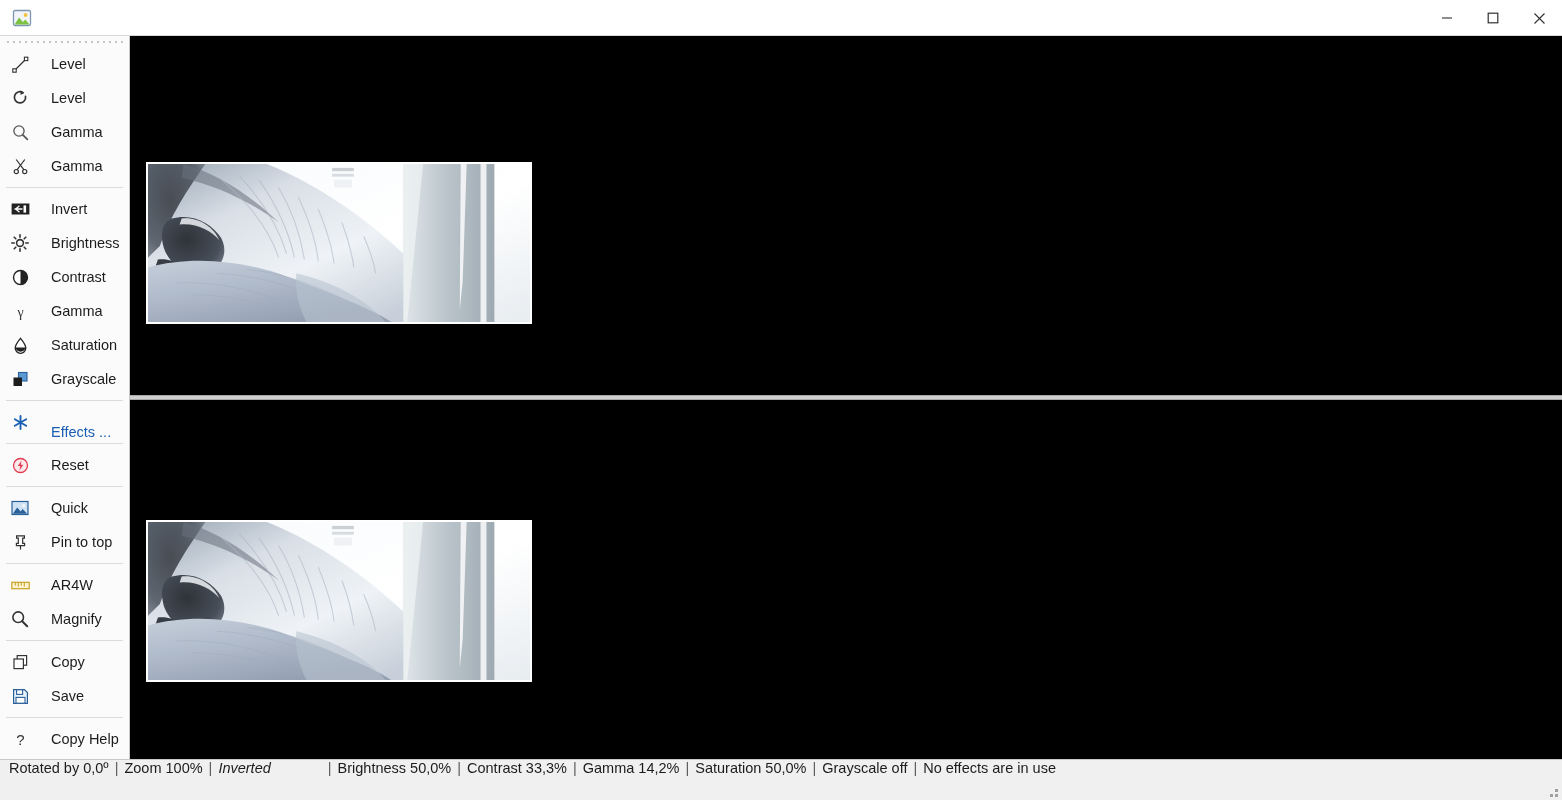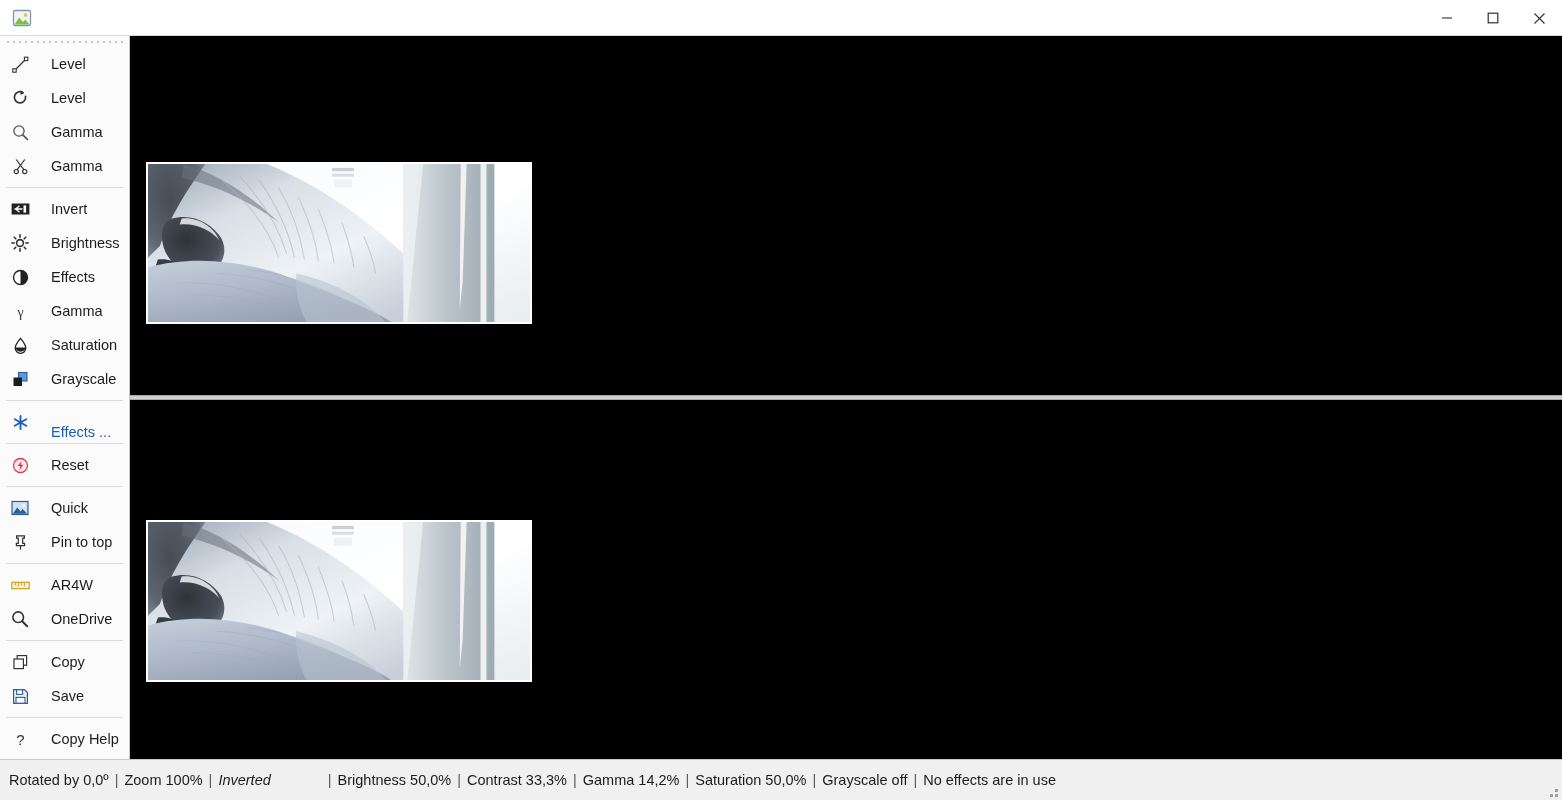--- a/index.html
+++ b/index.html
@@ -126,21 +126,21 @@
   }
   .photo.top { top: 126px; }
   .photo.bottom { top: 120px; }
   .photo svg { display: block; width: 100%; height: 100%; }
 
   
   .statusbar {
     height: 41px; min-height: 25px;
     background: #f0f0f0;
     border-top: 1px solid #c9c9c9;
-    display: flex; align-items: center;
+    display: flex; 
     padding-left: 4px;
     font-size: 14.5px;
     color: #1c1c1c;
     position: relative;
     white-space: nowrap;
   }
   .st-seg { padding: 0 5px; }
   .st-pipe { color: #5a5a5a; padding: 0 1px; }
   .st-seg.wide { padding-right: 56px; font-style: italic; }
   .resize-grip {
@@ -278,21 +278,21 @@
         </span>
         <span class="sb-label">Brightness</span>
       </div>
       <div class="sb-item">
         <span class="sb-icon">
           <svg width="17" height="17" viewBox="0 0 17 17">
               <circle cx="8.5" cy="8.5" r="7" fill="#fff" stroke="#222" stroke-width="1.4"></circle>
               <path d="M8.5 1.5 A7 7 0 0 1 8.5 15.5 Z" fill="#222"></path>
             </svg>
         </span>
-        <span class="sb-label">Effects</span>
+        <span class="sb-label">Contrast</span>
       </div>
       <div class="sb-item">
         <span class="sb-icon">
           <svg width="17" height="17" viewBox="0 0 17 17">
               <text x="8.5" y="13.5" font-size="14" font-family="'Liberation Serif',serif" fill="#333" text-anchor="middle">γ</text>
             </svg>
         </span>
         <span class="sb-label">Gamma</span>
       </div>
       <div class="sb-item">
@@ -379,21 +379,21 @@
         </span>
         <span class="sb-label">AR4W</span>
       </div>
       <div class="sb-item">
         <span class="sb-icon">
           <svg width="18" height="18" viewBox="0 0 18 18">
               <circle cx="7.2" cy="7.2" r="5.3" fill="none" stroke="#333" stroke-width="1.6"></circle>
               <path d="M11.2 11.2 L16.2 16.2" stroke="#333" stroke-width="2" stroke-linecap="round"></path>
             </svg>
         </span>
-        <span class="sb-label">OneDrive</span>
+        <span class="sb-label">Magnify</span>
       </div>
 
       <div class="sep"></div>
 
       <div class="sb-item">
         <span class="sb-icon">
           <svg width="17" height="17" viewBox="0 0 17 17">
               <rect x="5.2" y="1.6" width="9.4" height="9.6" fill="#fff" stroke="#333" stroke-width="1.2"></rect>
               <rect x="2" y="5" width="9.4" height="9.6" fill="#fff" stroke="#333" stroke-width="1.2"></rect>
             </svg>

